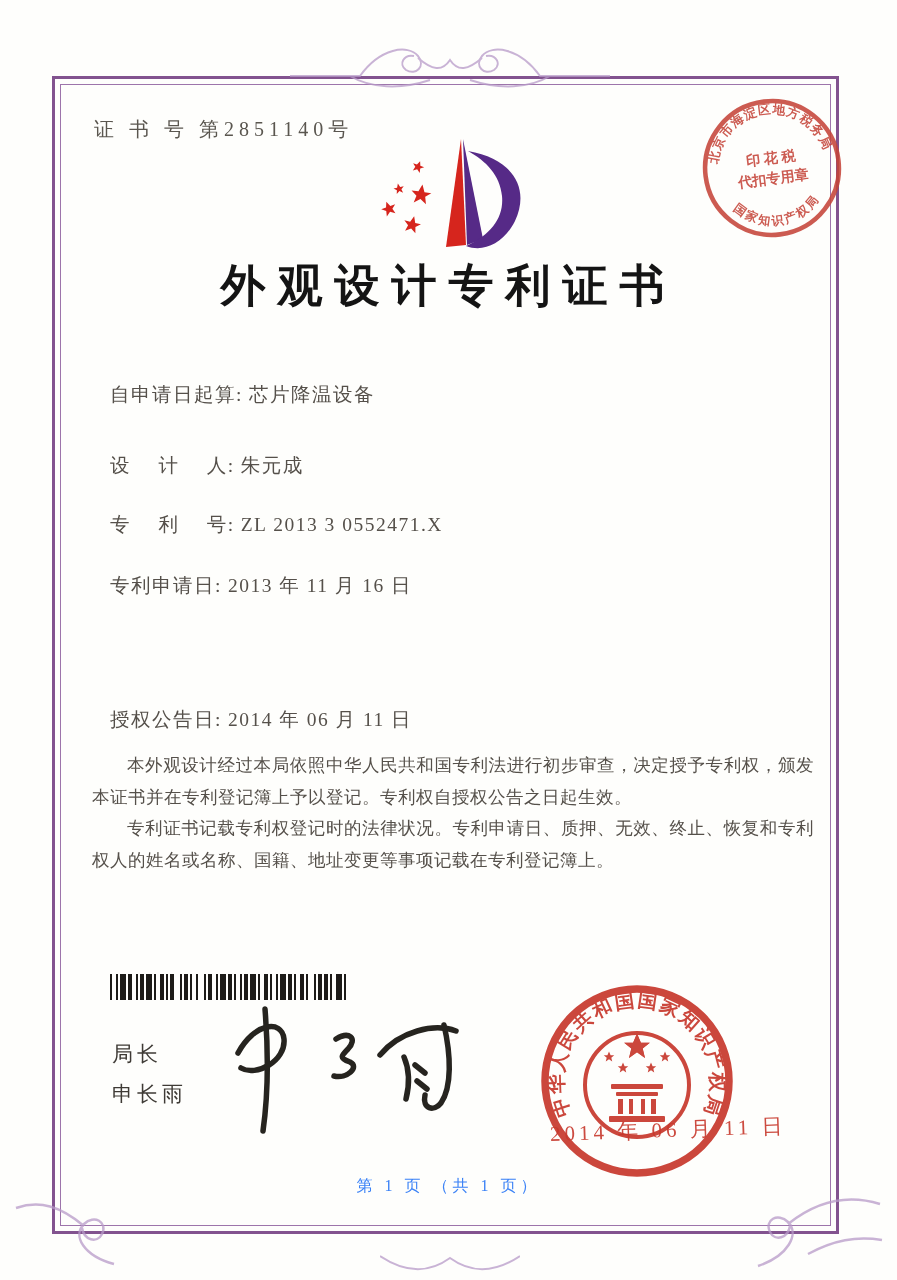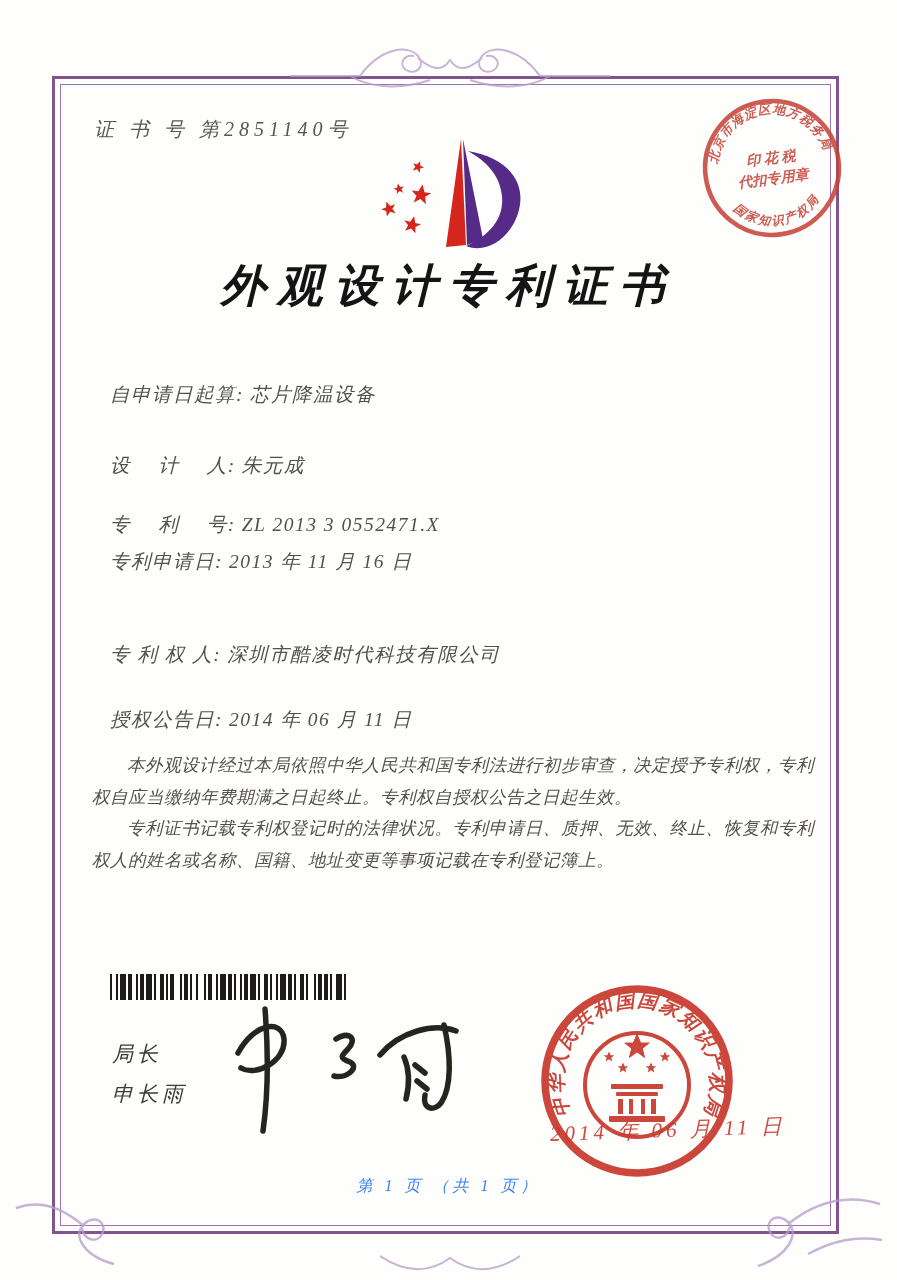--- a/index.html
+++ b/index.html
@@ -3,21 +3,20 @@
 <meta charset="utf-8">
 <style>
   html,body{margin:0;padding:0;background:#e9e9e9;}
   #page{
     position:relative;
     width:897px;height:1280px;
     margin:0 auto;
     background:#fefefc;
     font-family:"Liberation Serif","DejaVu Serif",serif;
     overflow:hidden;
-    font-style:italic;
   }
   
   .inner-frame{
     position:absolute;left:52px;top:76px;width:787px;height:1158px;
     border:3px solid #82538f;box-sizing:border-box;
   }
   .inner-frame .thin{
     position:absolute;left:5px;top:5px;right:5px;bottom:5px;
     border:1px solid #9d74ab;
   }
@@ -32,21 +31,21 @@
   .doc-title{
     position:absolute;left:0;top:256px;width:100%;
     text-align:center;font-size:45px;font-weight:bold;color:#141414;
     letter-spacing:12px;
   }
   
   .field{
     position:absolute;left:110px;
     font-size:19.5px;color:#55504a;letter-spacing:1.5px;white-space:nowrap;
   }
-  .f1{top:381px}.f2{top:452px}.f3{top:511px}.f4{top:548px}.f5{top:641px}.f6{top:706px}
+  .f1{top:381px}.f2{top:452px}.f3{top:511px}.f4{top:572px}.f5{top:641px}.f6{top:706px}
   .field .val{margin-left:6px;}
   
   .body-text{
     position:absolute;left:92px;top:750px;width:722px;
     font-size:17.5px;line-height:31.5px;color:#55504a;
     text-align:justify;letter-spacing:.5px;
   }
   .body-text p{margin:0;text-indent:2em;}
   
   .barcode{
@@ -152,29 +151,26 @@
   </div>
   <div class="field f2">
     <span>设　 计　 人:</span><span class="val">朱元成</span>
   </div>
   <div class="field f3">
     <span>专　 利　 号:</span><span class="val">ZL 2013 3 0552471.X</span>
   </div>
   <div class="field f4">
     <span>专利申请日:</span><span class="val">2013 年 11 月 16 日</span>
   </div>
-  <div class="field f5">
-    <span>专 利 权 人:</span><span class="val">深圳市酷凌时代科技有限公司</span>
-  </div>
   <div class="field f6">
     <span>授权公告日:</span><span class="val">2014 年 06 月 11 日</span>
   </div>
 
   <div class="body-text">
-    <p>本外观设计经过本局依照中华人民共和国专利法进行初步审查，决定授予专利权，专利权自应当缴纳年费期满之日起终止。专利权自授权公告之日起生效。</p>
+    <p>本外观设计经过本局依照中华人民共和国专利法进行初步审查，决定授予专利权，颁发本证书并在专利登记簿上予以登记。专利权自授权公告之日起生效。</p>
     <p>专利证书记载专利权登记时的法律状况。专利申请日、质押、无效、终止、恢复和专利权人的姓名或名称、国籍、地址变更等事项记载在专利登记簿上。</p>
   </div>
 
   <div class="barcode">
       <span style="width: 2px; background: rgb(29, 27, 24);"></span>
       <span style="width: 4px; background: transparent;"></span>
       <span style="width: 2px; background: rgb(29, 27, 24);"></span>
       <span style="width: 2px; background: transparent;"></span>
       <span style="width: 6px; background: rgb(29, 27, 24);"></span>
       <span style="width: 2px; background: transparent;"></span>

